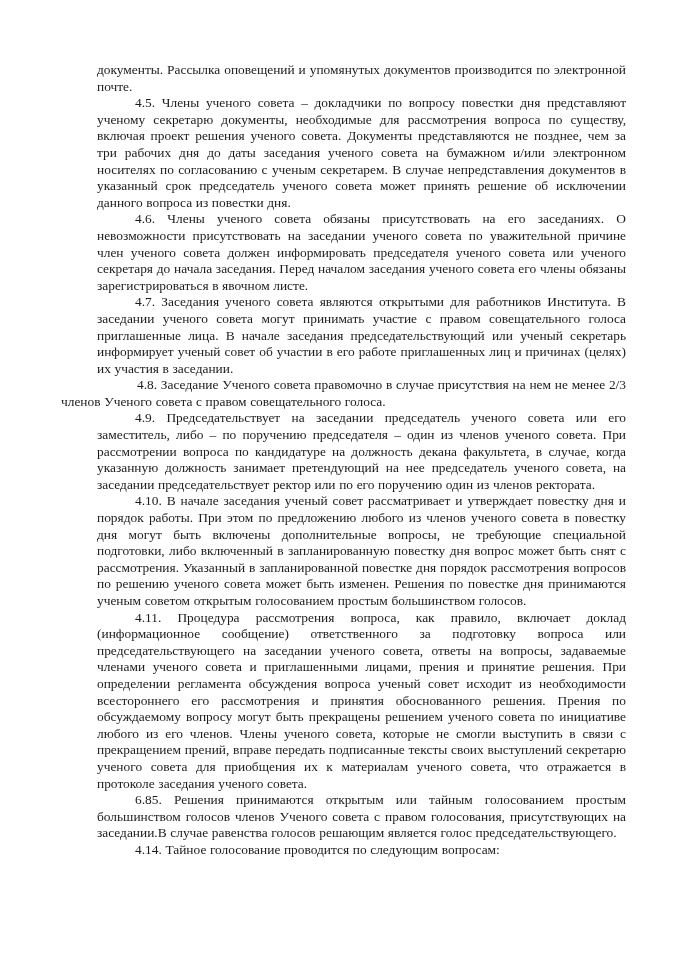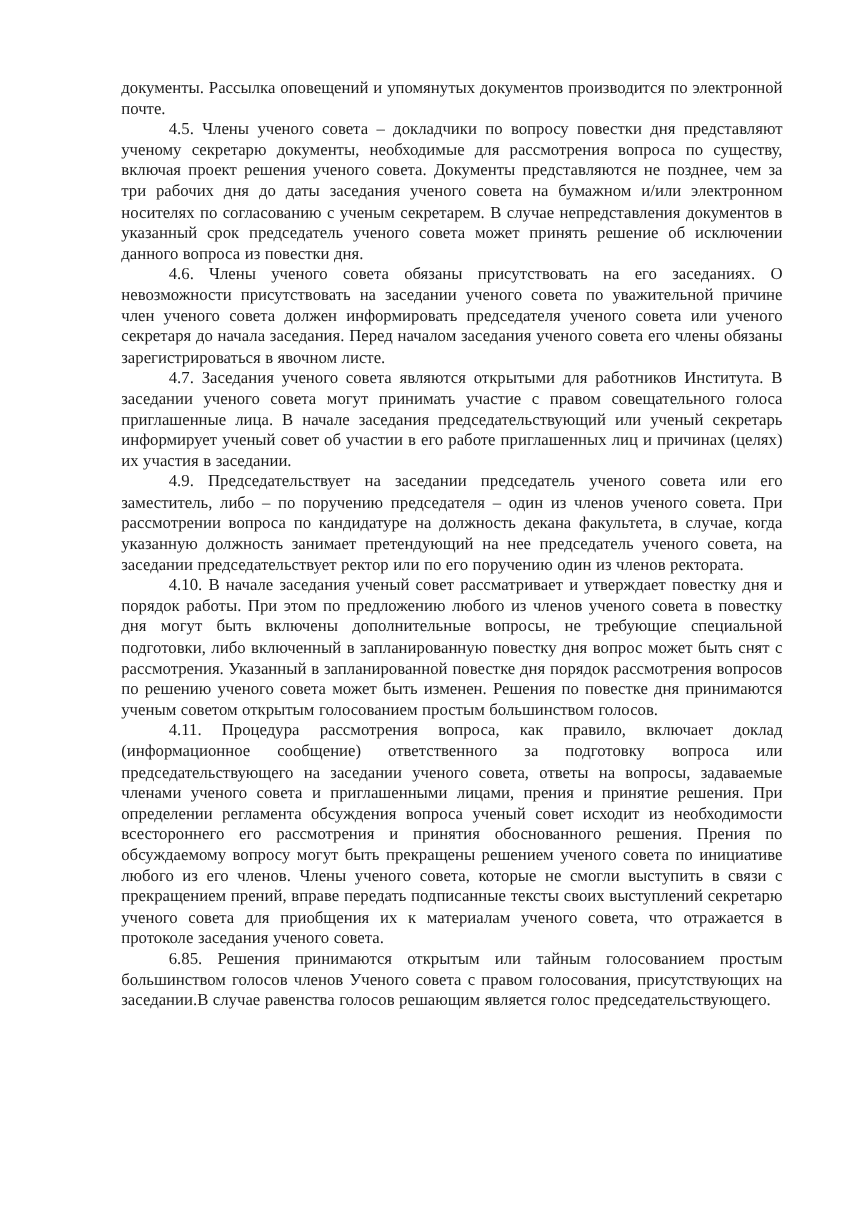--- a/index.html
+++ b/index.html
@@ -48,18 +48,20 @@
 </style>
 </head>
 <body>
 
 <div class="page">
   <div class="text-block">
     <p class="para no-indent">документы. Рассылка оповещений и упомянутых документов производится по электронной почте.</p>
     <p class="para">4.5. Члены ученого совета – докладчики по вопросу повестки дня представляют ученому секретарю документы, необходимые для рассмотрения вопроса по существу, включая проект решения ученого совета. Документы представляются не позднее, чем за три рабочих дня до даты заседания ученого совета на бумажном и/или электронном носителях по согласованию с ученым секретарем. В случае непредставления документов в указанный срок председатель ученого совета может принять решение об исключении данного вопроса из повестки дня.</p>
     <p class="para">4.6. Члены ученого совета обязаны присутствовать на его заседаниях. О невозможности присутствовать на заседании ученого совета по уважительной причине член ученого совета должен информировать председателя ученого совета или ученого секретаря до начала заседания. Перед началом заседания ученого совета его члены обязаны зарегистрироваться в явочном листе.</p>
     <p class="para">4.7. Заседания ученого совета являются открытыми для работников Института. В заседании ученого совета могут принимать участие с правом совещательного голоса приглашенные лица. В начале заседания председательствующий или ученый секретарь информирует ученый совет об участии в его работе приглашенных лиц и причинах (целях) их участия в заседании.</p>
+    <p class="para outdent">4.8. Заседание Ученого совета правомочно в случае присутствия на нем не менее 2/3 членов Ученого совета с правом совещательного голоса.</p>
     <p class="para">4.9. Председательствует на заседании председатель ученого совета или его заместитель, либо – по поручению председателя – один из членов ученого совета. При рассмотрении вопроса по кандидатуре на должность декана факультета, в случае, когда указанную должность занимает претендующий на нее председатель ученого совета, на заседании председательствует ректор или по его поручению один из членов ректората.</p>
     <p class="para">4.10. В начале заседания ученый совет рассматривает и утверждает повестку дня и порядок работы. При этом по предложению любого из членов ученого совета в повестку дня могут быть включены дополнительные вопросы, не требующие специальной подготовки, либо включенный в запланированную повестку дня вопрос может быть снят с рассмотрения. Указанный в запланированной повестке дня порядок рассмотрения вопросов по решению ученого совета может быть изменен. Решения по повестке дня принимаются ученым советом открытым голосованием простым большинством голосов.</p>
     <p class="para">4.11. Процедура рассмотрения вопроса, как правило, включает доклад (информационное сообщение) ответственного за подготовку вопроса или председательствующего на заседании ученого совета, ответы на вопросы, задаваемые членами ученого совета и приглашенными лицами, прения и принятие решения. При определении регламента обсуждения вопроса ученый совет исходит из необходимости всестороннего его рассмотрения и принятия обоснованного решения. Прения по обсуждаемому вопросу могут быть прекращены решением ученого совета по инициативе любого из его членов. Члены ученого совета, которые не смогли выступить в связи с прекращением прений, вправе передать подписанные тексты своих выступлений секретарю ученого совета для приобщения их к материалам ученого совета, что отражается в протоколе заседания ученого совета.</p>
     <p class="para">6.85. Решения принимаются открытым или тайным голосованием простым большинством голосов членов Ученого совета с правом голосования, присутствующих на заседании.В случае равенства голосов решающим является голос председательствующего.</p>
+    <p class="para">4.14. Тайное голосование проводится по следующим вопросам:</p>
   </div>
 </div>
 
 </body></html>

